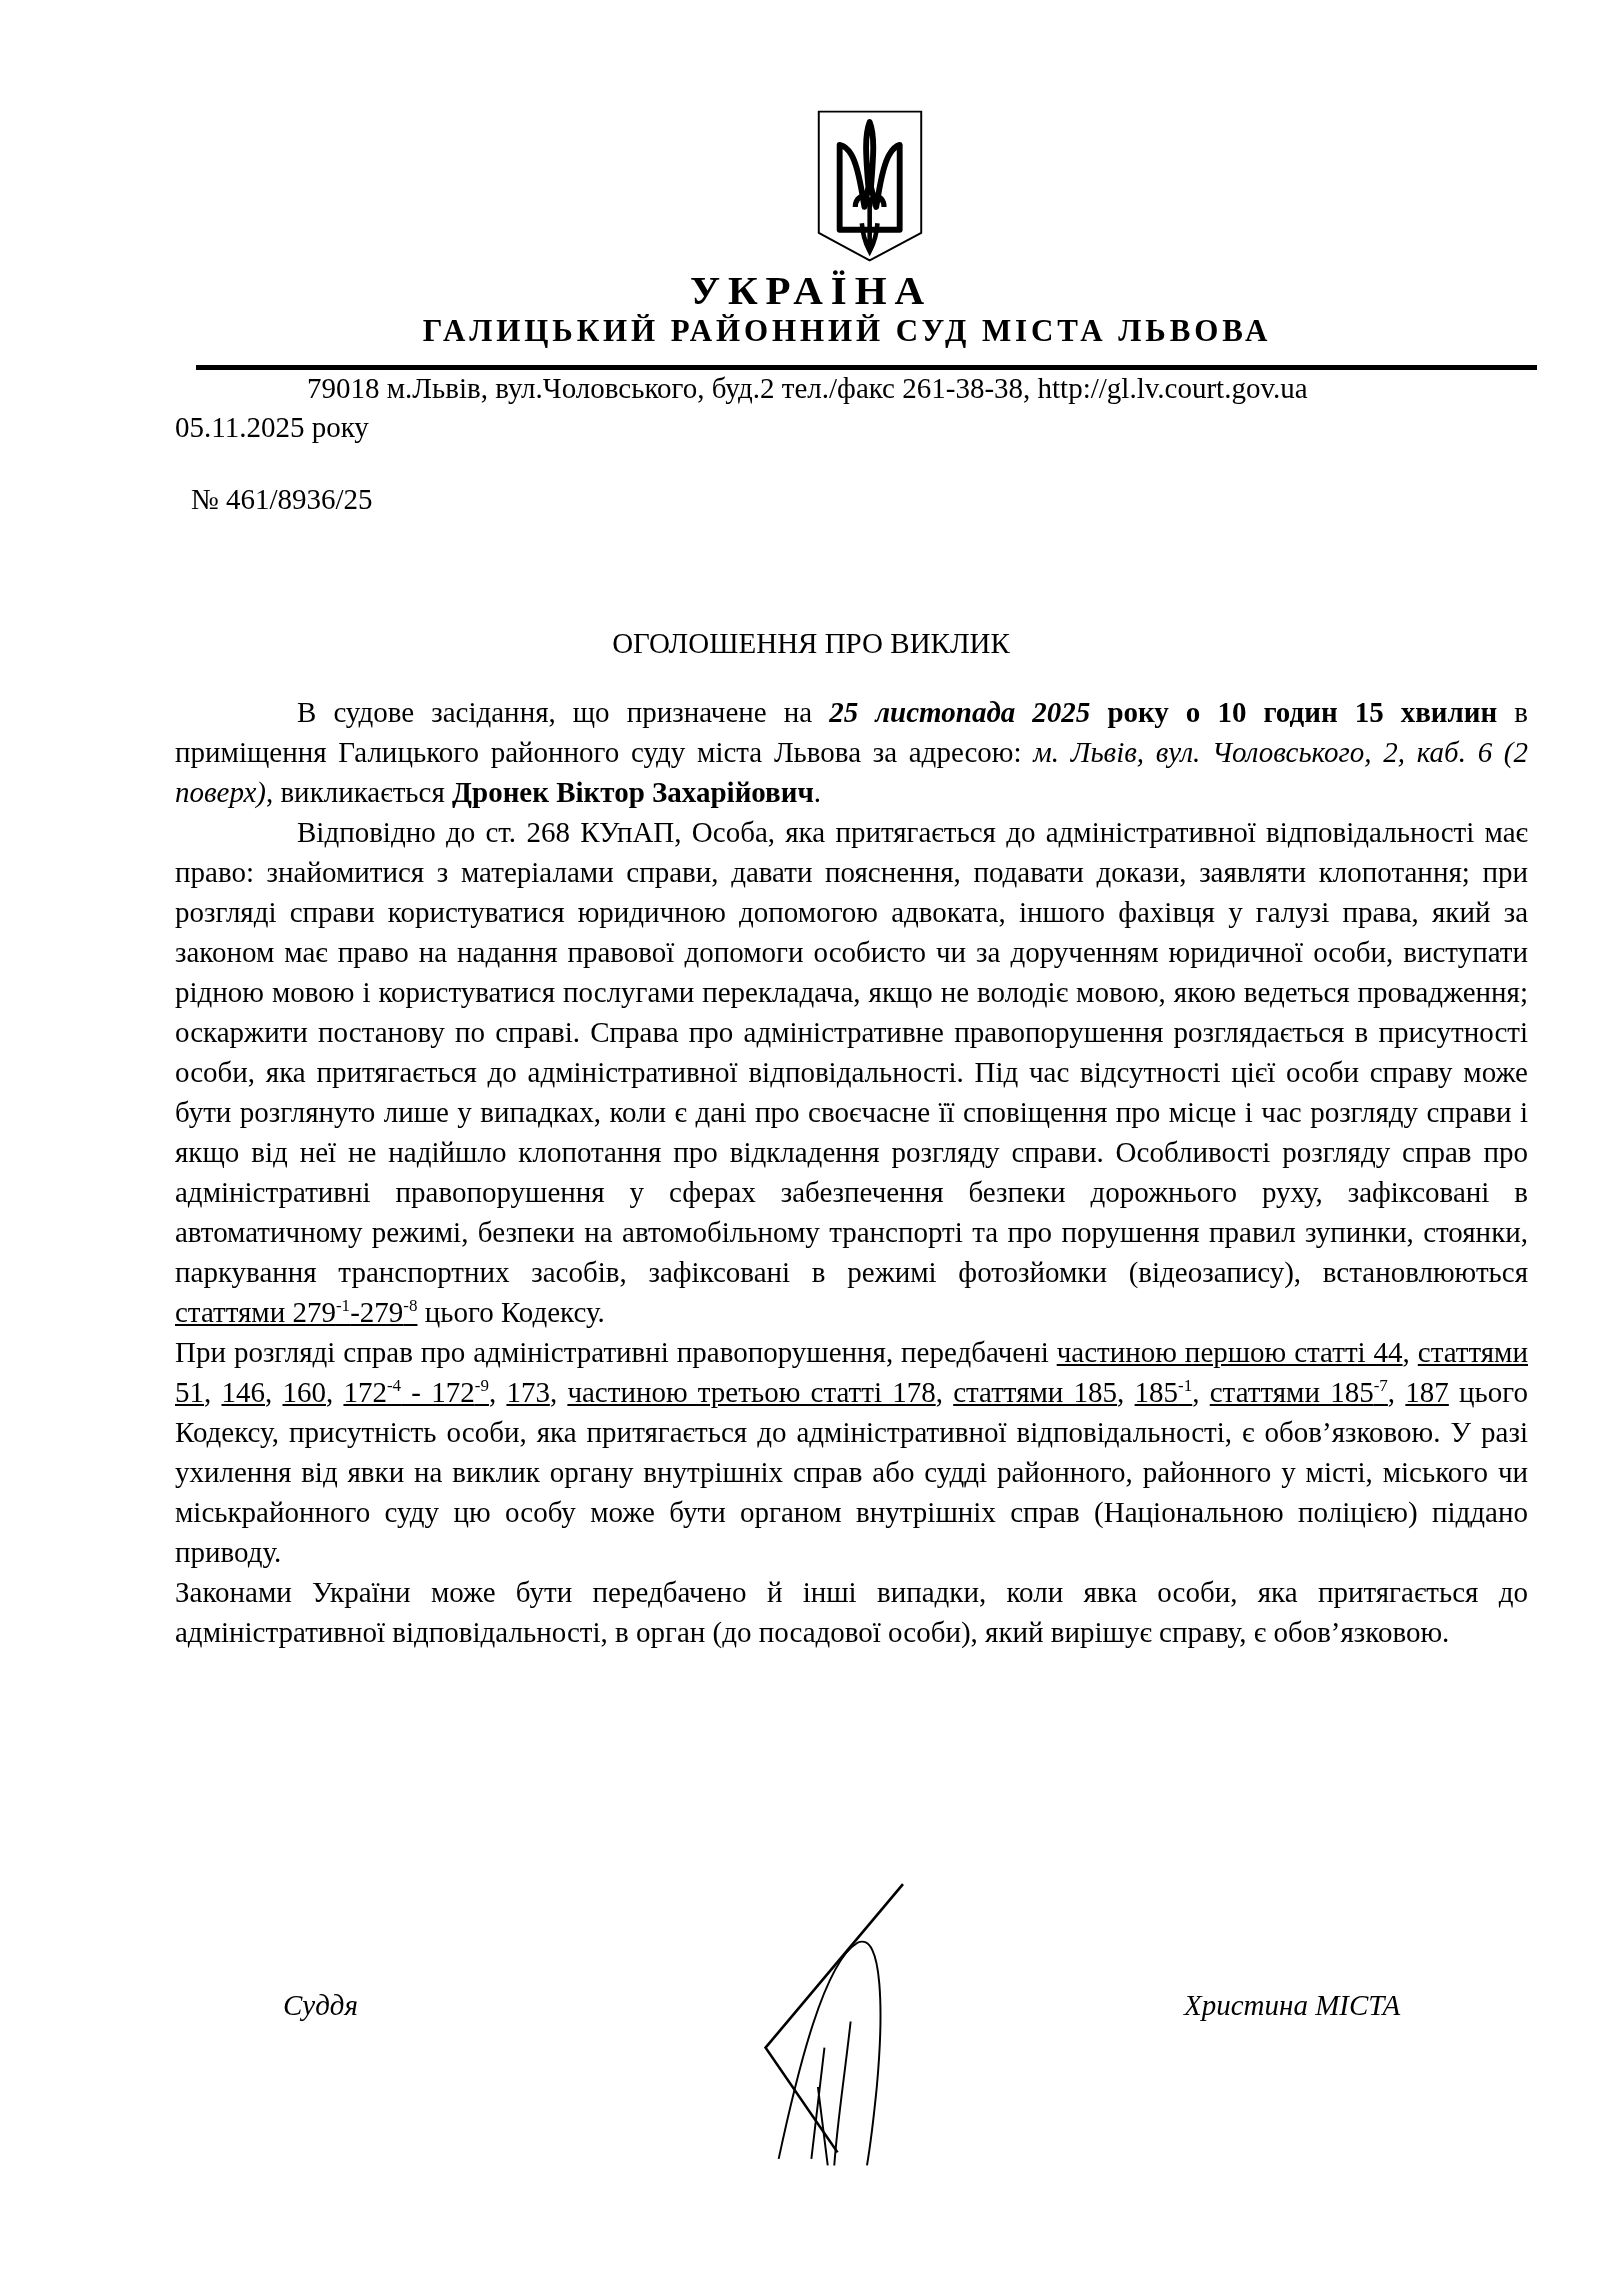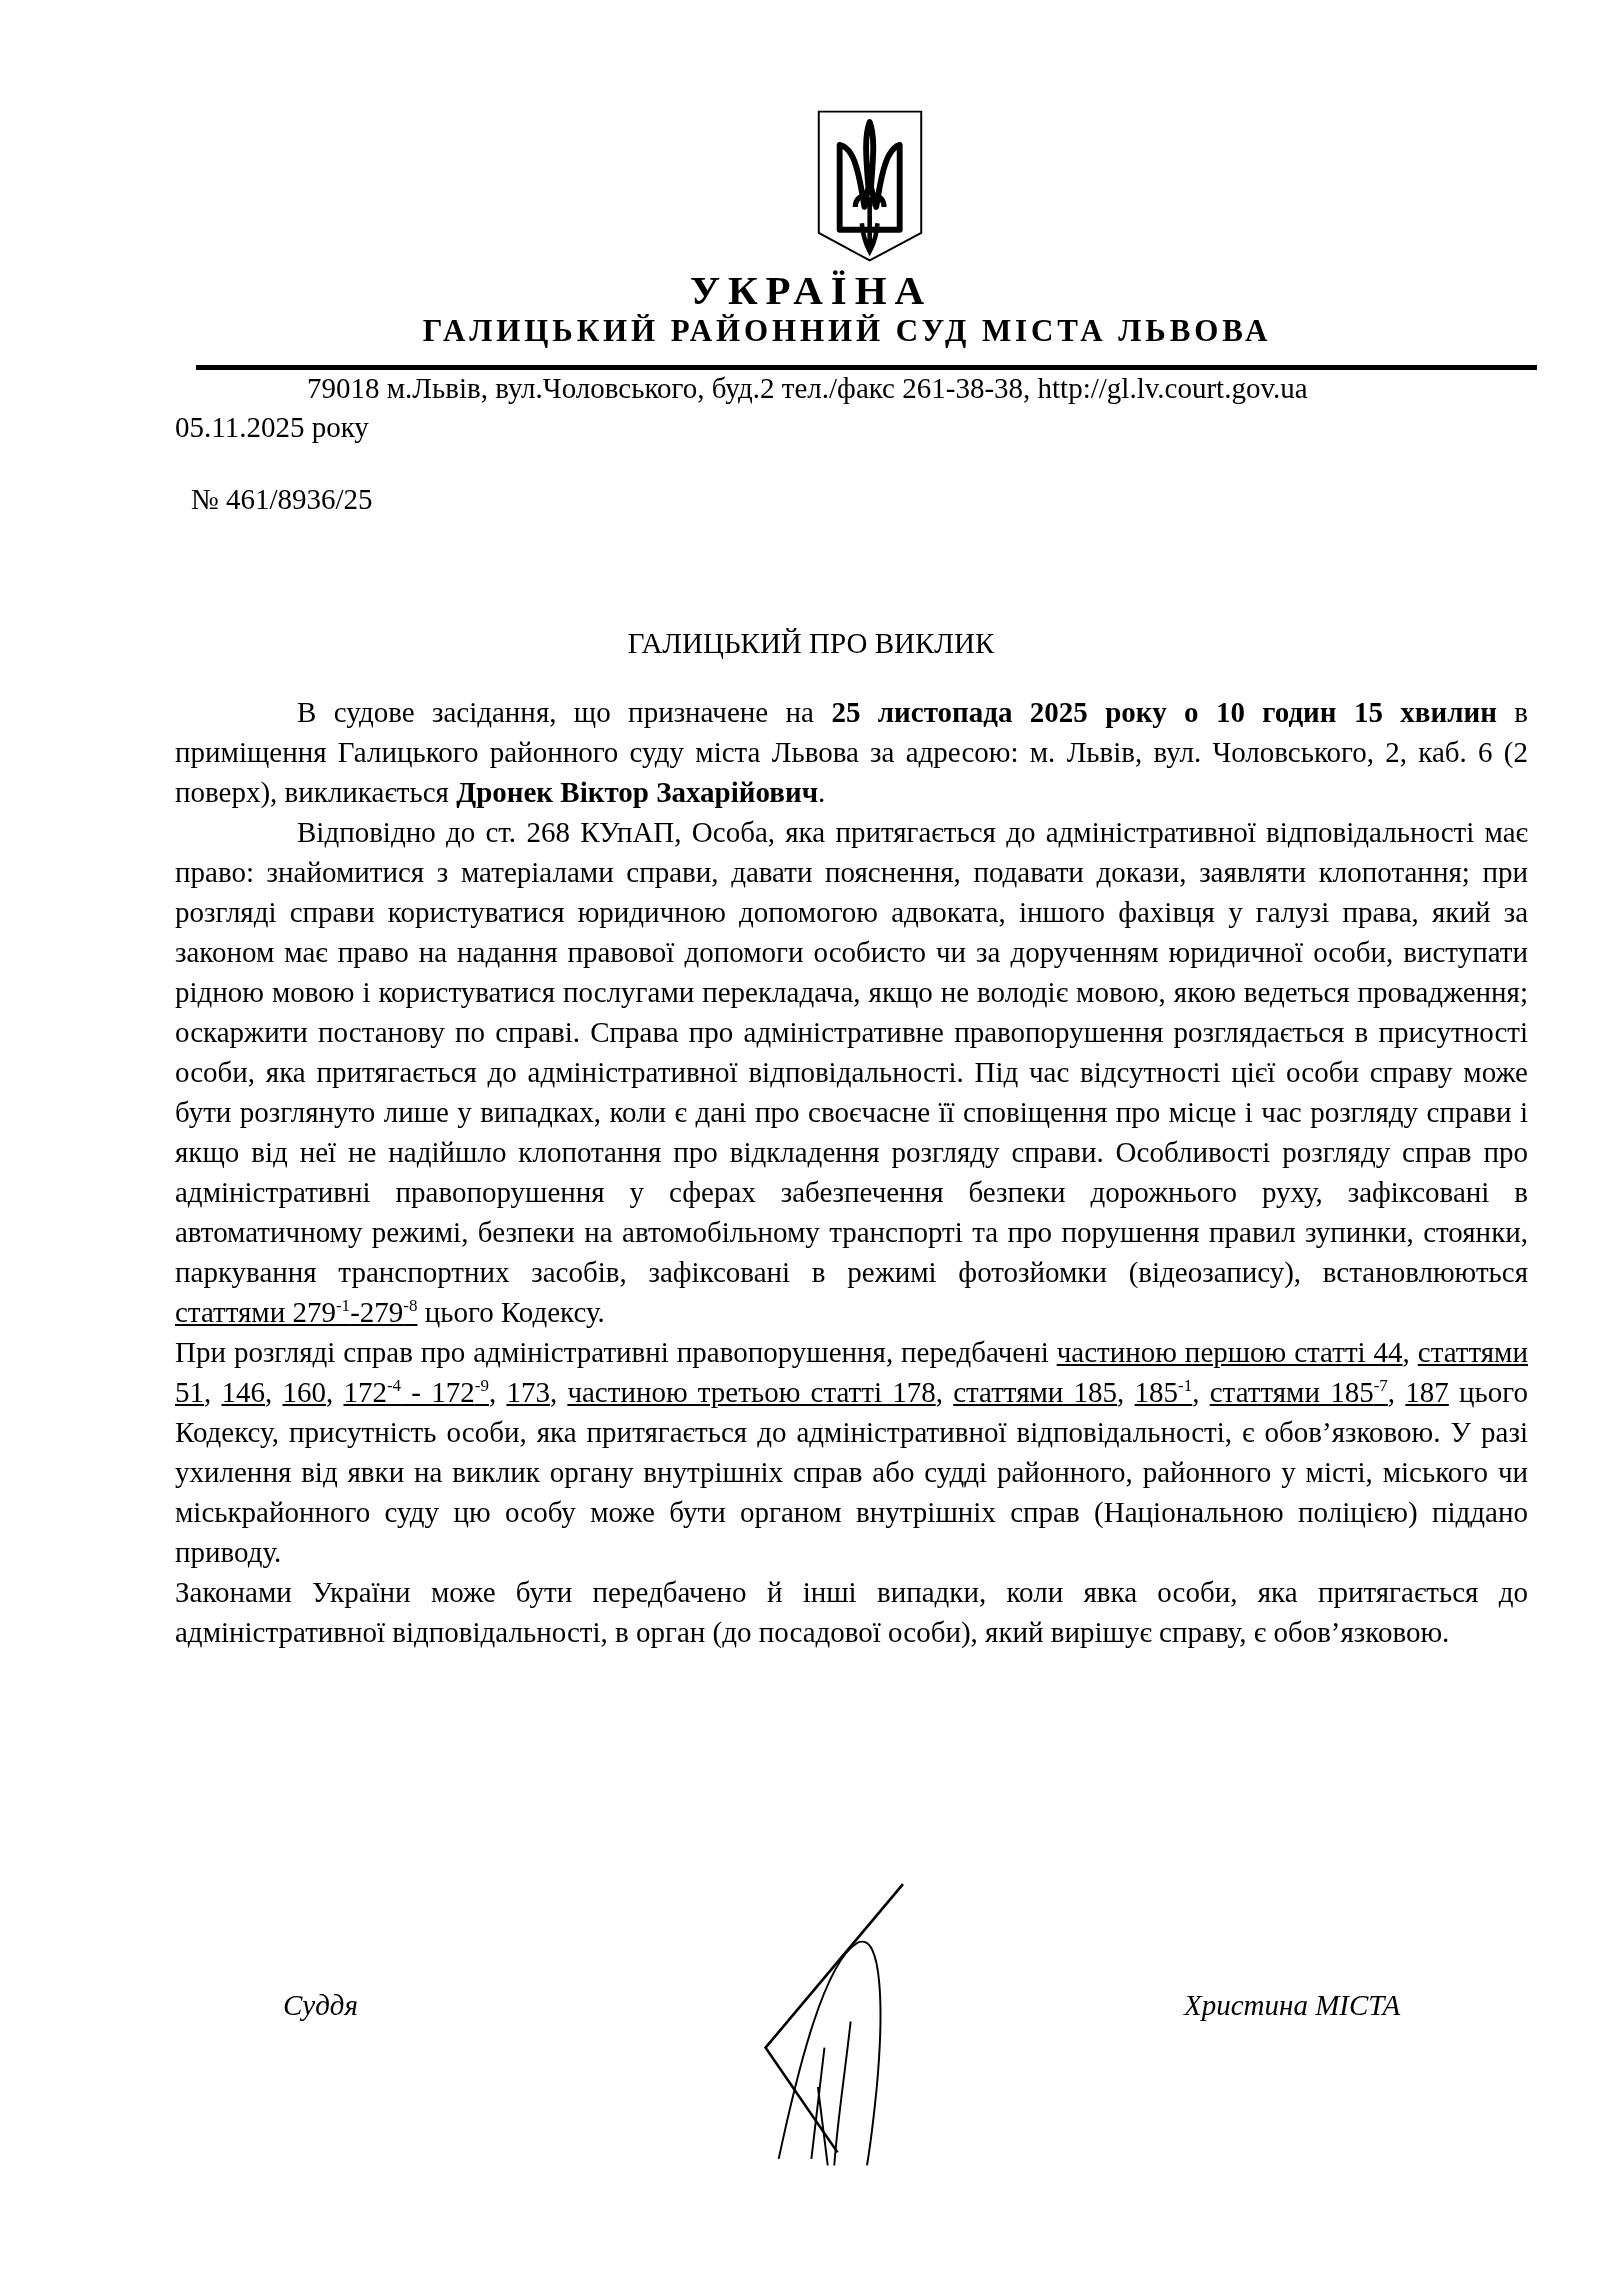--- a/index.html
+++ b/index.html
@@ -19,39 +19,39 @@
   .body { left:175px; top:692px; width:1353px; font-size:29px; line-height:40px;
           text-align:justify; }
   .body p { margin:0; }
   .ind { text-indent:122px; }
   .u { text-decoration:underline;font-family:Liberation Serif, serif; }
   sup { font-size:17px; line-height:0; }
   .sig-label { left:283px; top:1989px; font-size:29px; font-style:italic; }
   .sig-name { left:1184px; top:1989px; font-size:29px; font-style:italic; }
   #signature { left:687px; top:1871px; width:288px; height:301px; }
   .bold { font-weight:bold; }
-  .it { }
+  .it { font-style:italic; }
 </style>
 </head>
 <body>
 
 <svg id="emblem" class="abs" viewBox="0 0 165 236">
   <path d="M4 4 H161 V190 L82 232 L4 190 Z" fill="none" stroke="#000" stroke-width="3"></path>
   <path d="M82 20 C90 40 88 70 84 120 L92 150 C96 130 100 90 112 70 C118 60 124 56 128 55 L128 185 L36 185 L36 55 C42 56 48 60 54 70 C66 90 70 130 74 150 L80 120 C76 70 74 40 82 20 Z" fill="none" stroke="#000" stroke-width="9" stroke-linejoin="round"></path>
   <path d="M60 150 C60 130 82 128 82 150 C82 128 104 130 104 150" fill="none" stroke="#000" stroke-width="8"></path>
   <path d="M82 150 L82 215 M70 175 C72 200 78 210 82 218 C86 210 92 200 94 175" fill="none" stroke="#000" stroke-width="7"></path>
 </svg>
 
 <div class="abs h-country">УКРАЇНА</div>
 <div class="abs h-court">ГАЛИЦЬКИЙ РАЙОННИЙ СУД МІСТА ЛЬВОВА</div>
 <div class="abs rule"></div>
 <div class="abs addr">79018 м.Львів,  вул.Чоловського, буд.2 тел./факс 261-38-38, http://gl.lv.court.gov.ua</div>
 <div class="abs date">05.11.2025 року</div>
 <div class="abs caseno">№ 461/8936/25</div>
-<div class="abs title">ГАЛИЦЬКИЙ ПРО ВИКЛИК</div>
+<div class="abs title">ОГОЛОШЕННЯ ПРО ВИКЛИК</div>
 
 <div class="abs body">
   <p class="ind"><span>В судове засідання, що призначене на </span><span class="bold it">25 листопада 2025</span><span class="bold"> року о 10 годин 15 хвилин</span><span> в приміщення Галицького районного суду міста Львова за адресою: </span><span class="it">м. Львів, вул. Чоловського, 2, каб. 6 (2 поверх)</span><span>, викликається </span><span class="bold">Дронек Віктор Захарійович</span><span>.</span></p>
   <p class="ind"><span>Відповідно до ст. 268 КУпАП, Особа, яка притягається до адміністративної відповідальності має право: знайомитися з матеріалами справи, давати пояснення, подавати докази, заявляти клопотання; при розгляді справи користуватися юридичною допомогою адвоката, іншого фахівця у галузі права, який за законом має право на надання правової допомоги особисто чи за дорученням юридичної особи, виступати рідною мовою і користуватися послугами перекладача, якщо не володіє мовою, якою ведеться провадження; оскаржити постанову по справі. Справа про адміністративне правопорушення розглядається в присутності особи, яка притягається до адміністративної відповідальності. Під час відсутності цієї особи справу може бути розглянуто лише у випадках, коли є дані про своєчасне її сповіщення про місце і час розгляду справи і якщо від неї не надійшло клопотання про відкладення розгляду справи. Особливості розгляду справ про адміністративні правопорушення у сферах забезпечення безпеки дорожнього руху, зафіксовані в автоматичному режимі, безпеки на автомобільному транспорті та про порушення правил зупинки, стоянки, паркування транспортних засобів, зафіксовані в режимі фотозйомки (відеозапису), встановлюються </span><span class="u"><span>статтями 279</span><sup>-1</sup><span>-279</span><sup>-8</sup></span><span> цього Кодексу.</span></p>
   <p><span>При розгляді справ про адміністративні правопорушення, передбачені </span><span class="u">частиною першою статті 44</span>, <span class="u">статтями 51</span>, <span class="u">146</span>, <span class="u">160</span>, <span class="u"><span>172</span><sup>-4</sup><span> - 172</span><sup>-9</sup></span>, <span class="u">173</span>, <span class="u">частиною третьою статті 178</span>, <span class="u">статтями 185</span>, <span class="u"><span>185</span><sup>-1</sup></span>, <span class="u"><span>статтями 185</span><sup>-7</sup></span>, <span class="u">187</span><span> цього Кодексу, присутність особи, яка притягається до адміністративної відповідальності, є обов’язковою. У разі ухилення від явки на виклик органу внутрішніх справ або судді районного, районного у місті, міського чи міськрайонного суду цю особу може бути органом внутрішніх справ (Національною поліцією) піддано приводу.</span></p>
   <p>Законами України може бути передбачено й інші випадки, коли явка особи, яка притягається до адміністративної відповідальності, в орган (до посадової особи), який вирішує справу, є обов’язковою.</p>
 </div>
 
 <div class="abs sig-label">Суддя</div>
 <svg id="signature" class="abs" viewBox="0 0 440 460">

